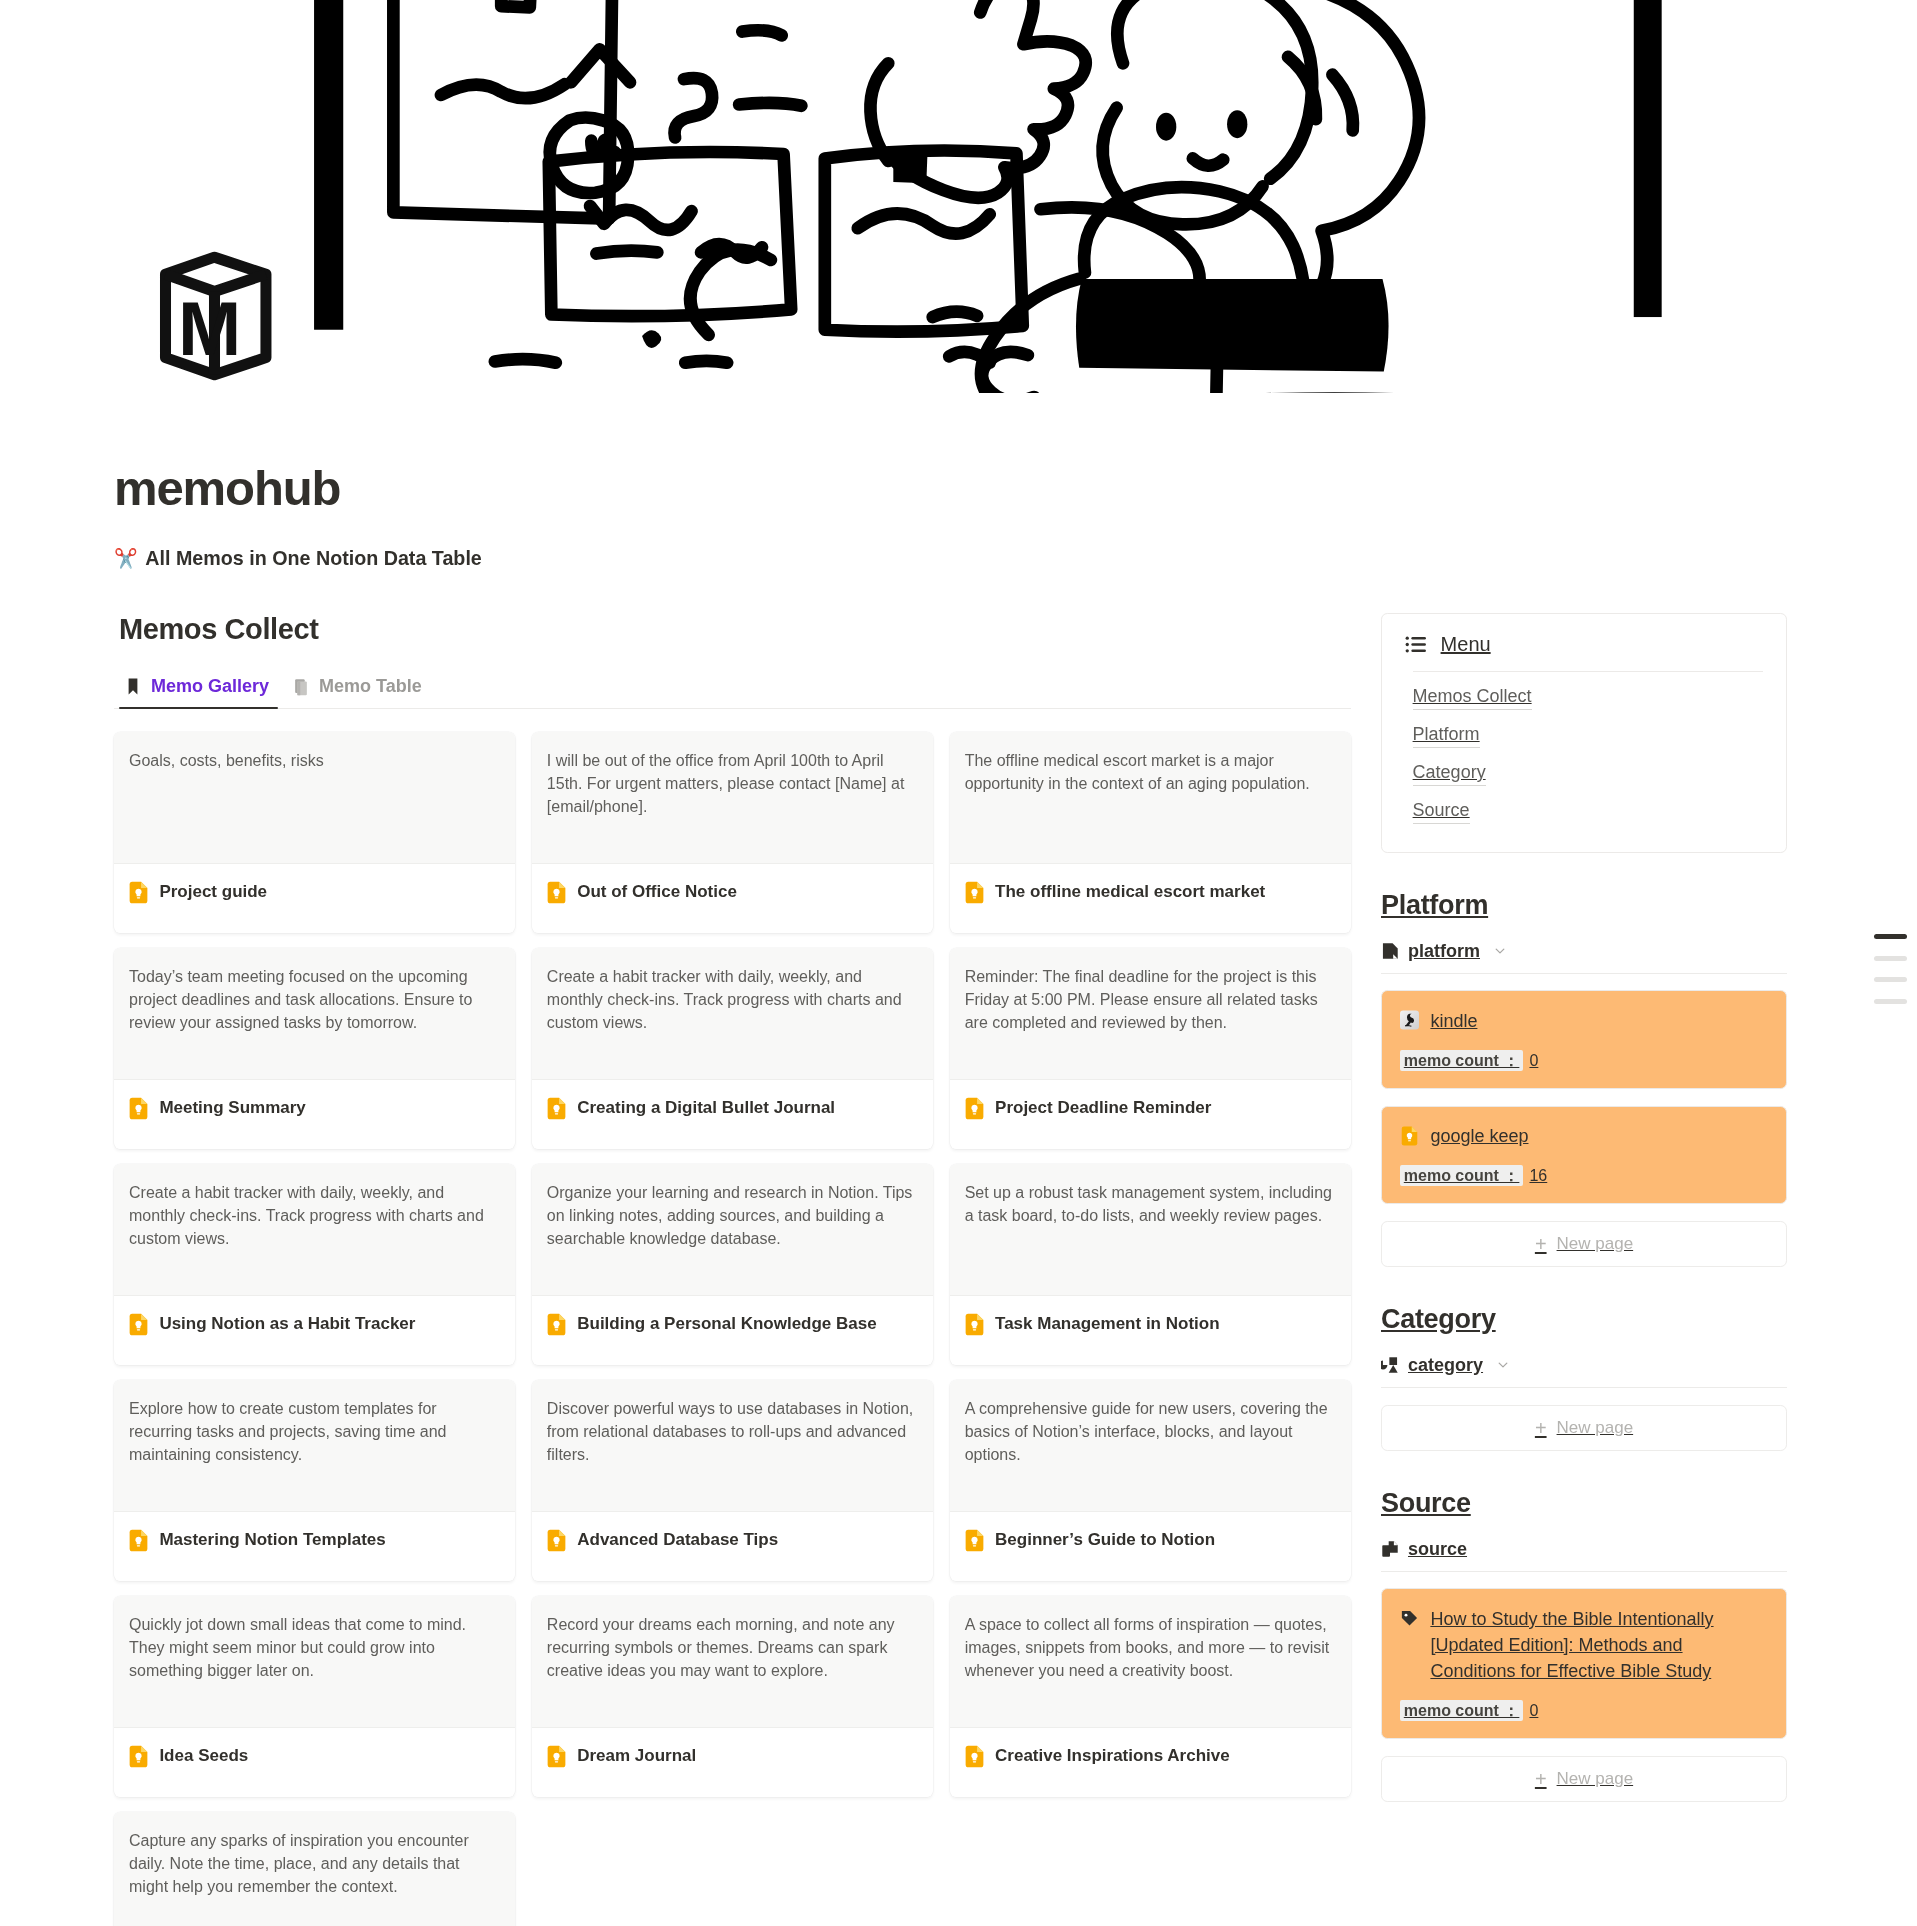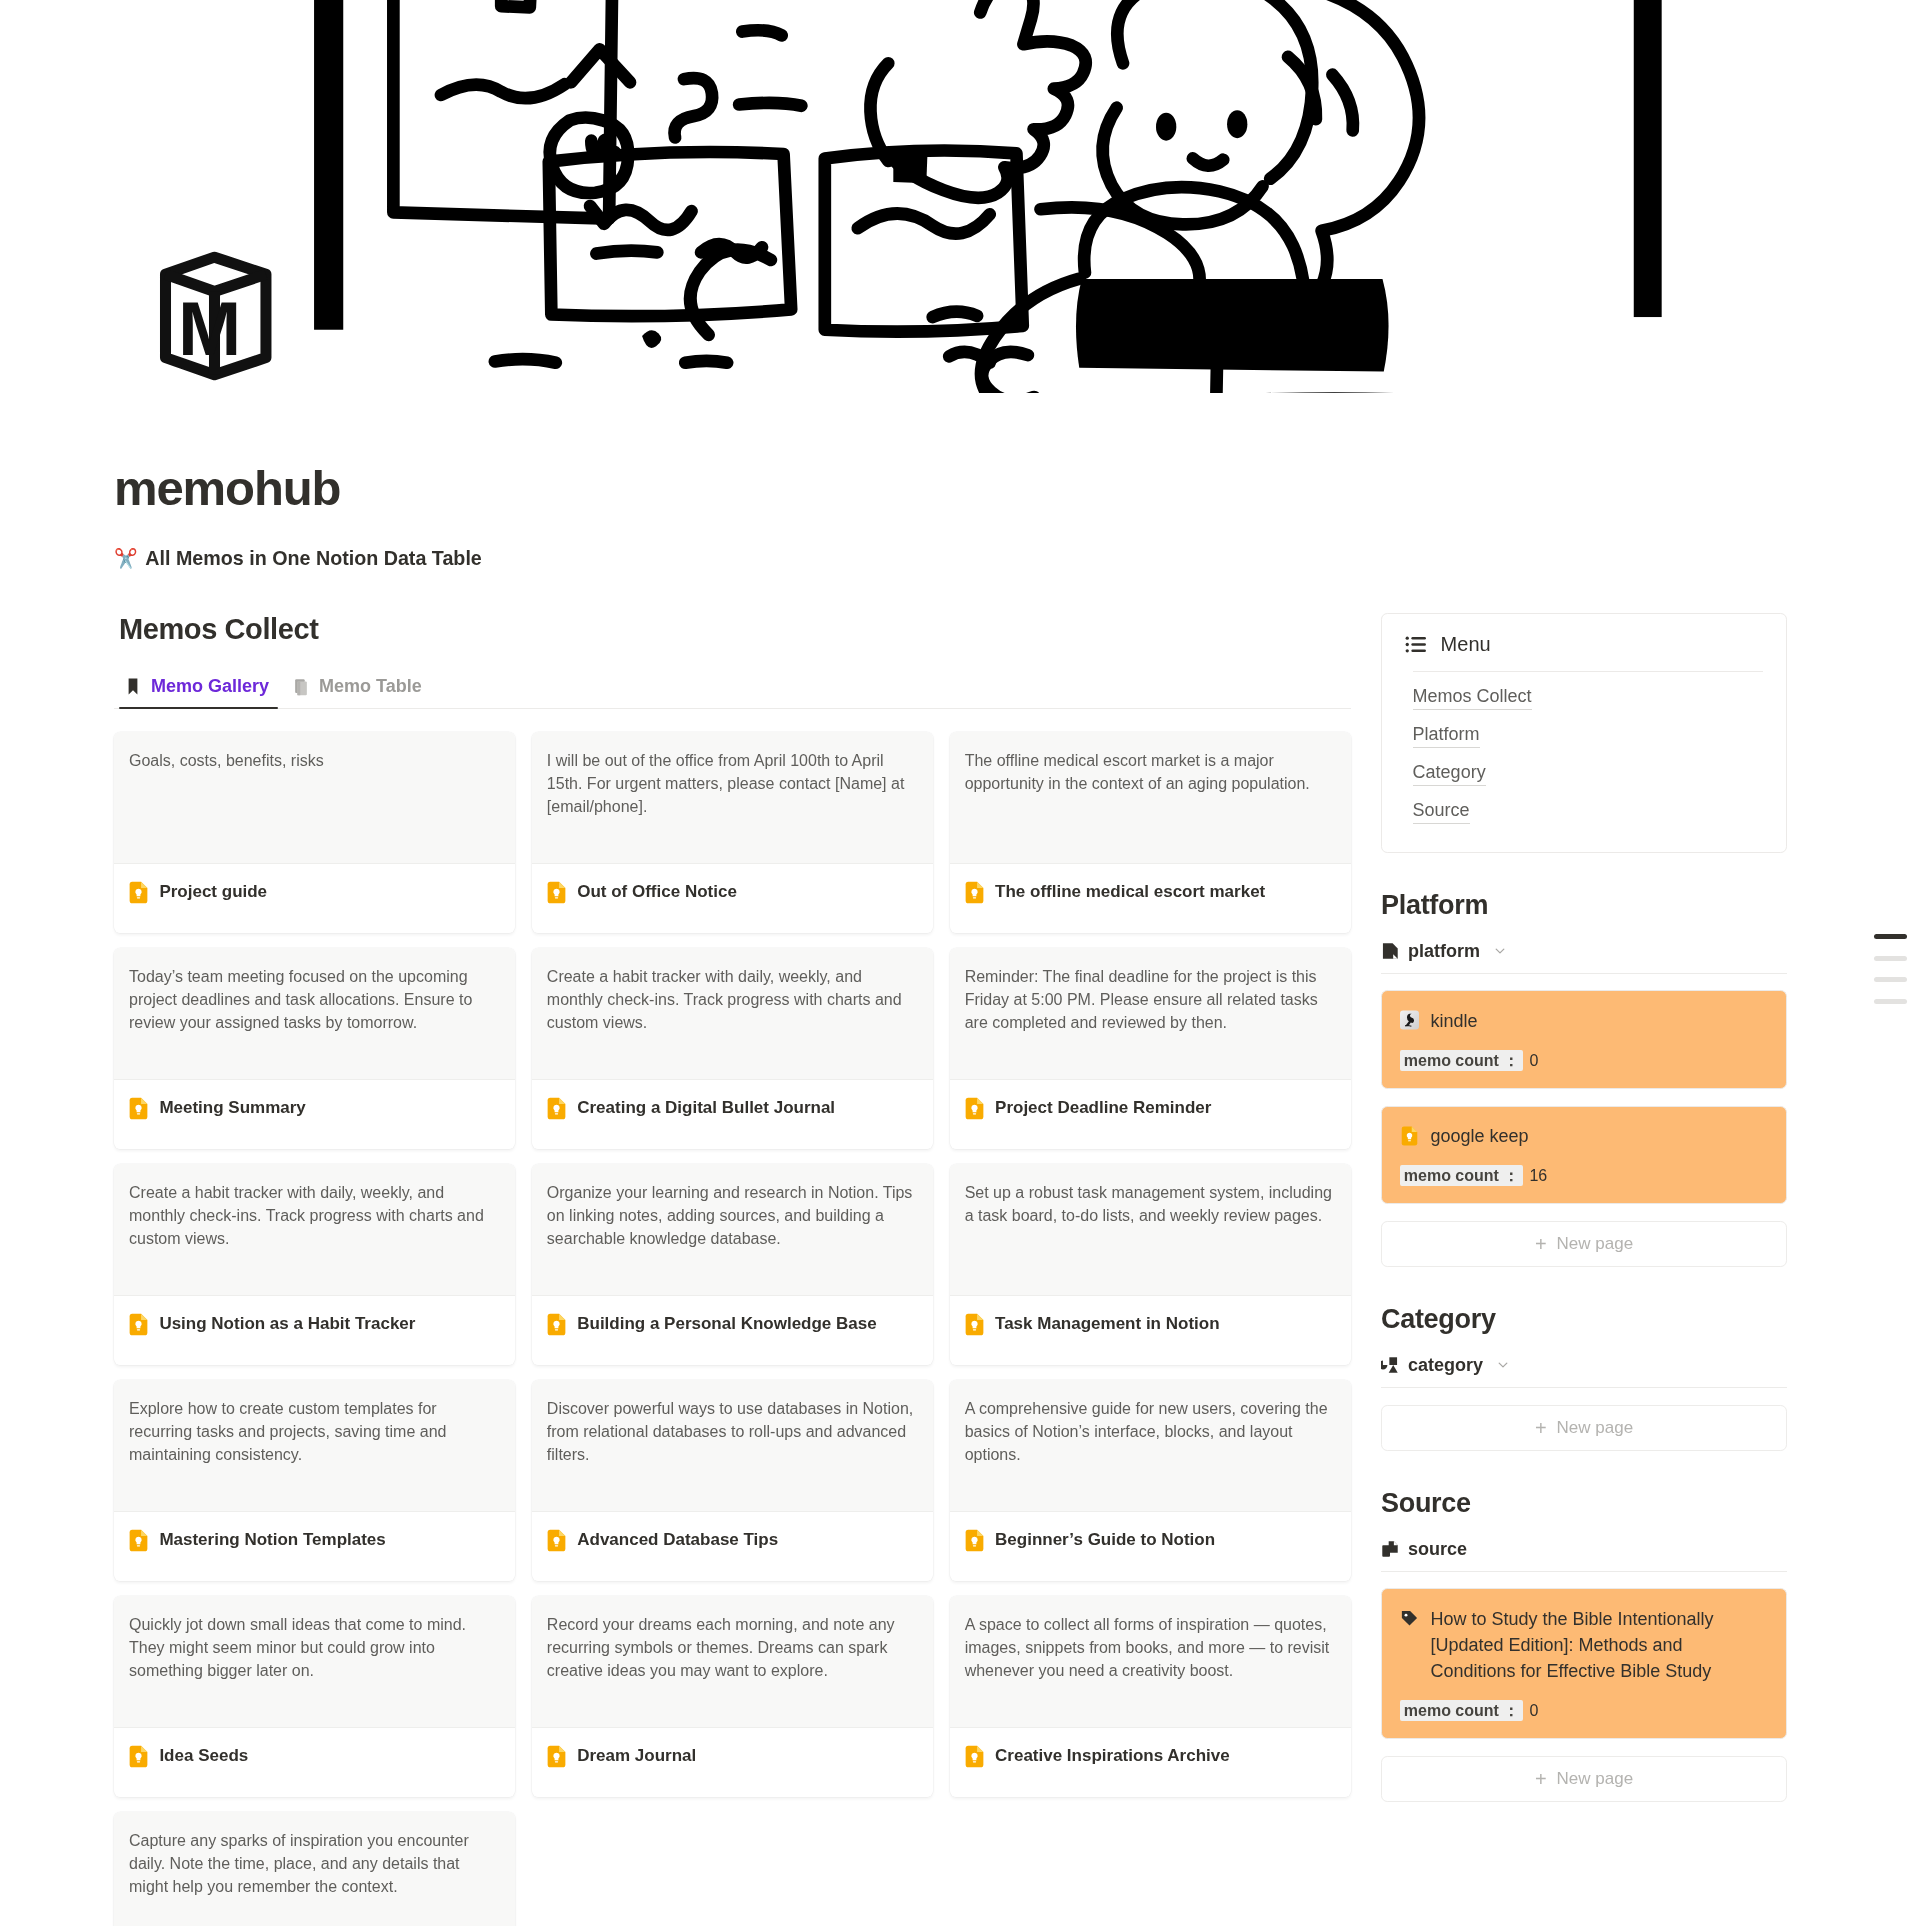--- a/index.html
+++ b/index.html
@@ -77,21 +77,21 @@
   .toc-bar.active { background: #32302c; }
 
   
   .columns {
     display: flex;
     align-items: flex-start;
     margin-top: 43px;
     gap: 30px;
   }
   .col-main { width: 1237px; flex: 0 0 1237px; }
-  .col-side { width: 406px; flex: 0 0 406px; }
+  .col-side { width: 406px; flex: 0 0 406px; text-decoration: underline; }
 
   
   .db-title {
     font-size: 29px;
     font-weight: 700;
     color: #32302c;
     letter-spacing: -0.4px;
     padding-left: 5px;
   }
   .tabs {

